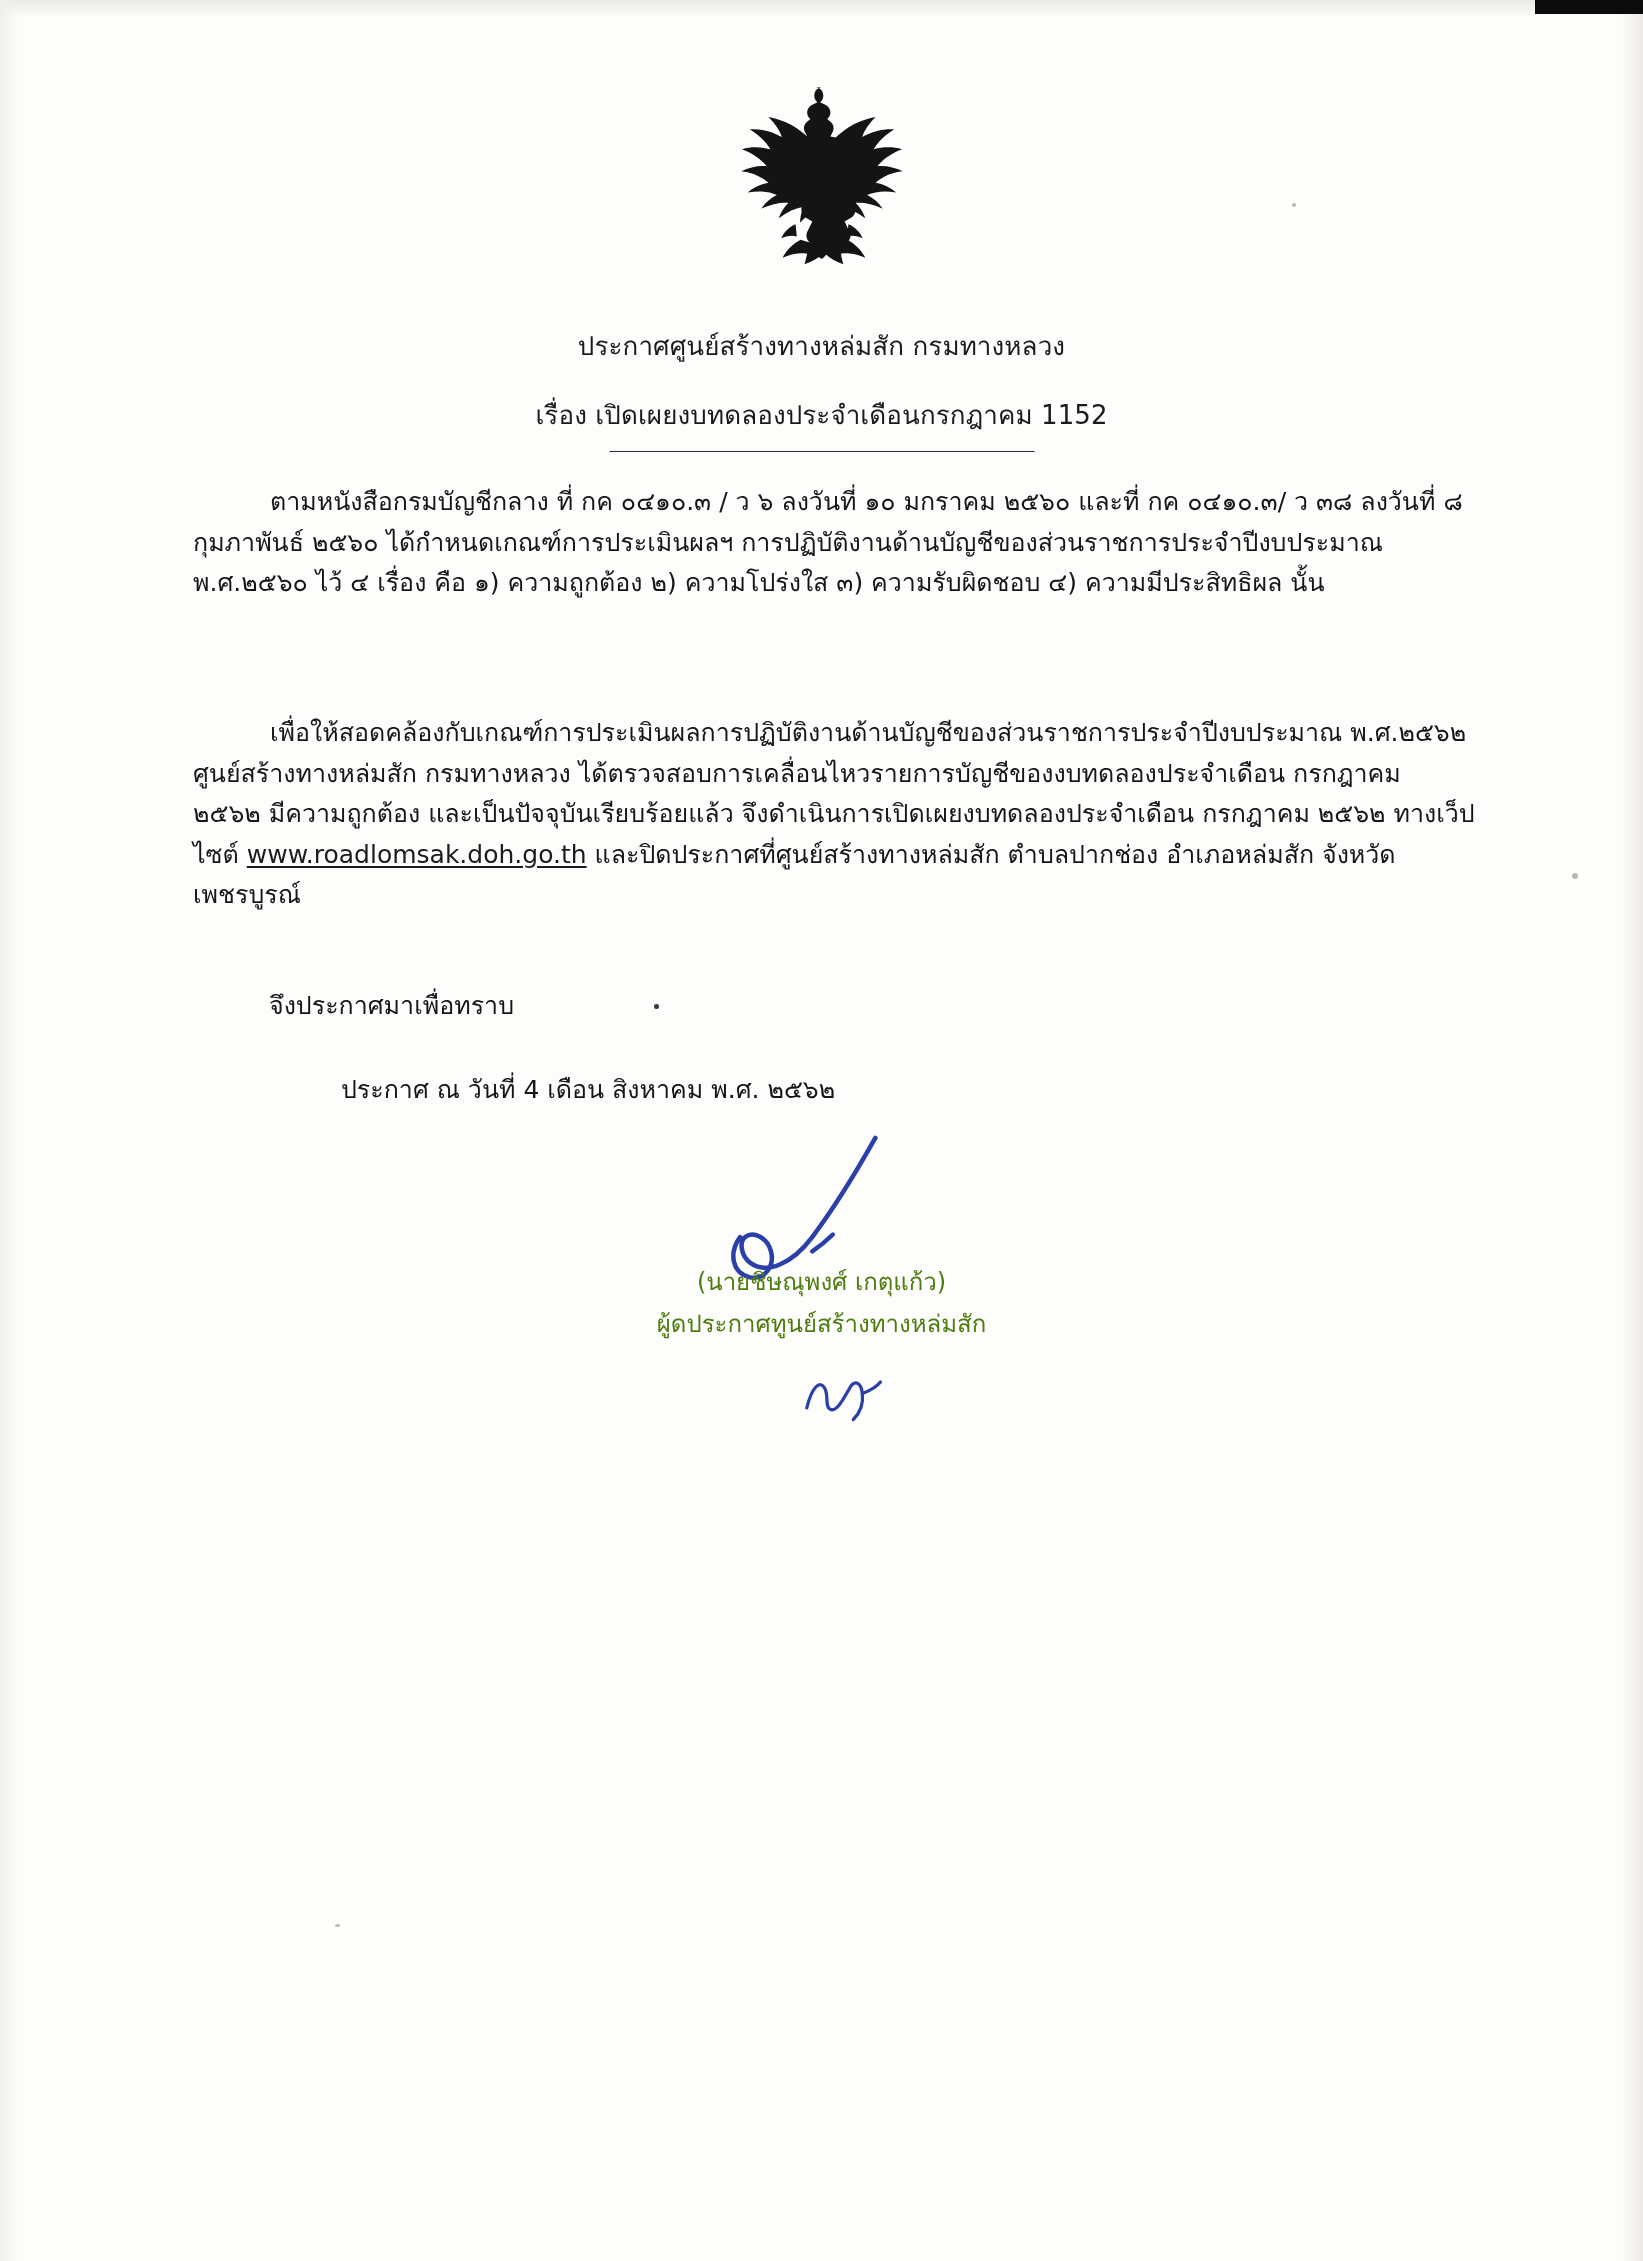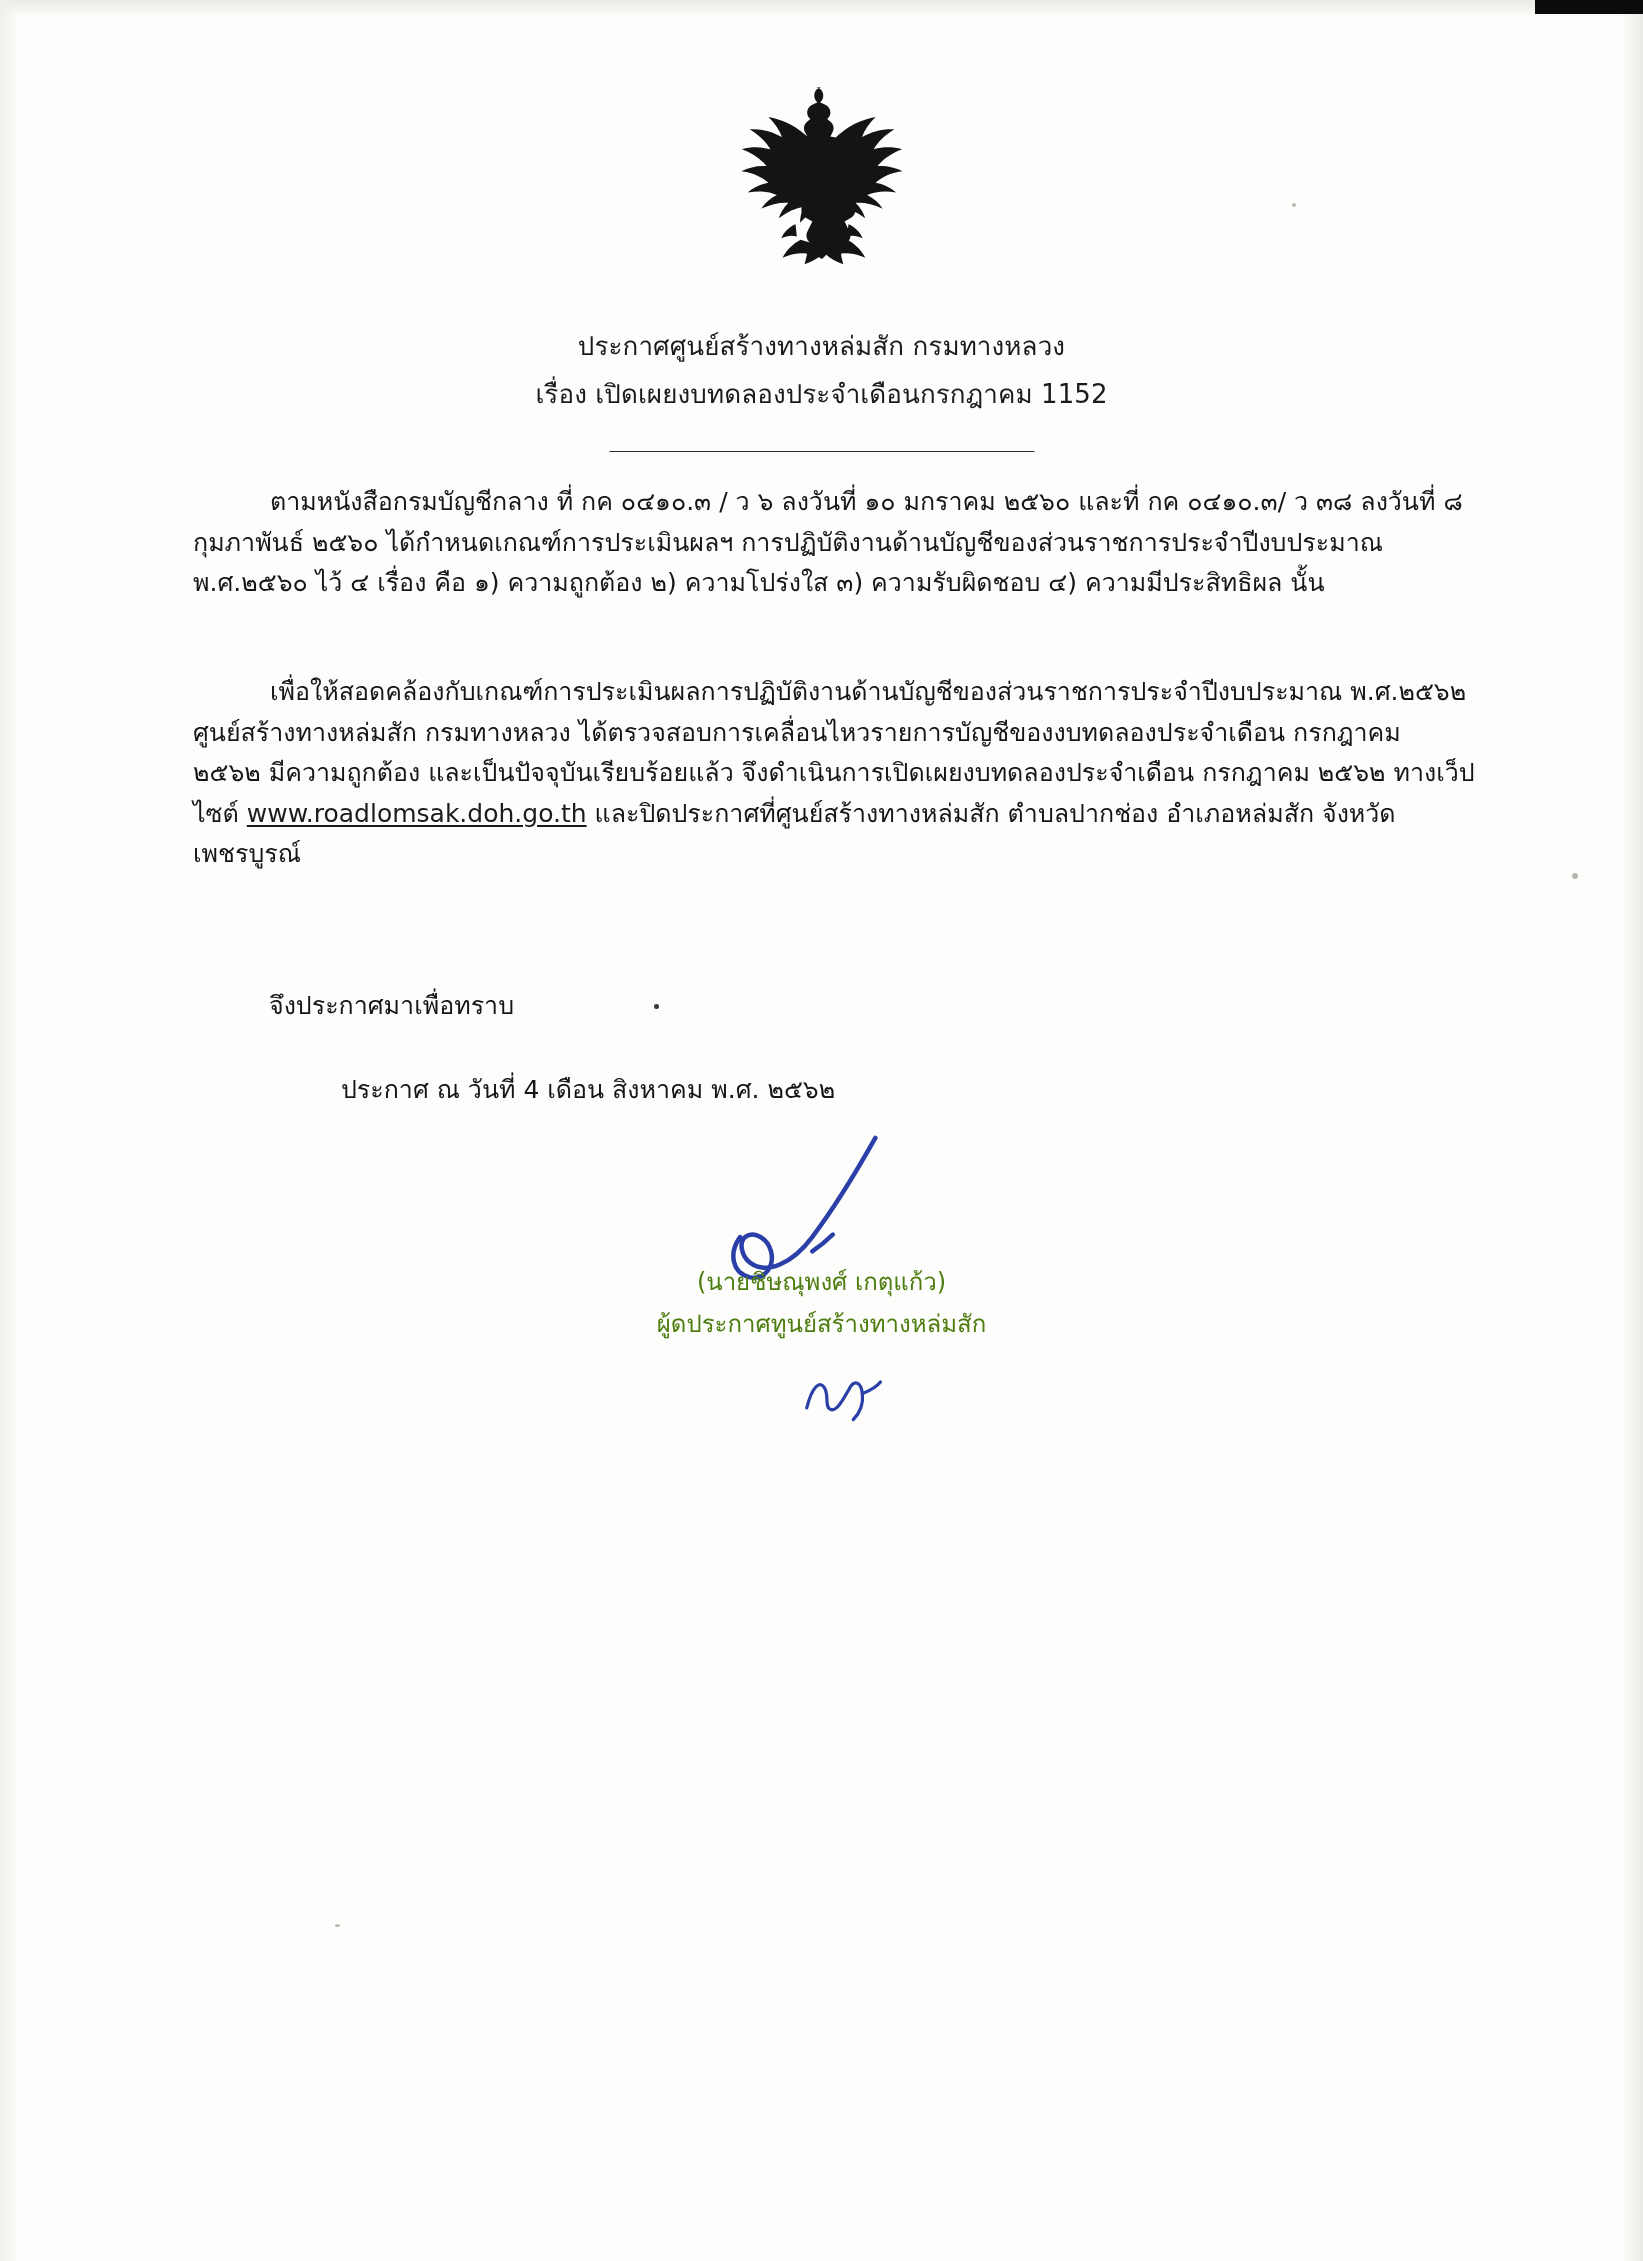--- a/index.html
+++ b/index.html
@@ -69,21 +69,21 @@
     position: absolute;
     top: 325px;
     left: 0;
     width: 100%;
     text-align: center;
   }
   .header .line1 {
     font-size: 26px;
     color: #1b1b1b;
     letter-spacing: 0.1px;
-    margin-bottom: 7px;
+    margin-bottom: 28px;
   }
   .header .line2 {
     font-size: 26px;
     color: #1b1b1b;
     letter-spacing: 0.1px;
   }
   .rule {
     position: absolute;
     top: 451px;
     left: 50%;
@@ -96,21 +96,21 @@
   
   .body-block {
     position: absolute;
     left: 193px;
     width: 1282px;
     color: #161616;
     font-size: 25px;
     line-height: 1.62;
   }
   .p1 { top: 482px; }
-  .p2 { top: 672px; }
+  .p2 { top: 713px; }
   .p3 { top: 986px; }
   .p4 { top: 1070px; text-align: left; padding-left: 148px; width: 1134px; }
 
   .indent { display: inline-block; width: 77px; }
   .indent-wide { display: inline-block; width: 76px; }
 
   .link {
     color: #1b1b1b;
     text-decoration: underline;
     text-underline-offset: 3.2px;

